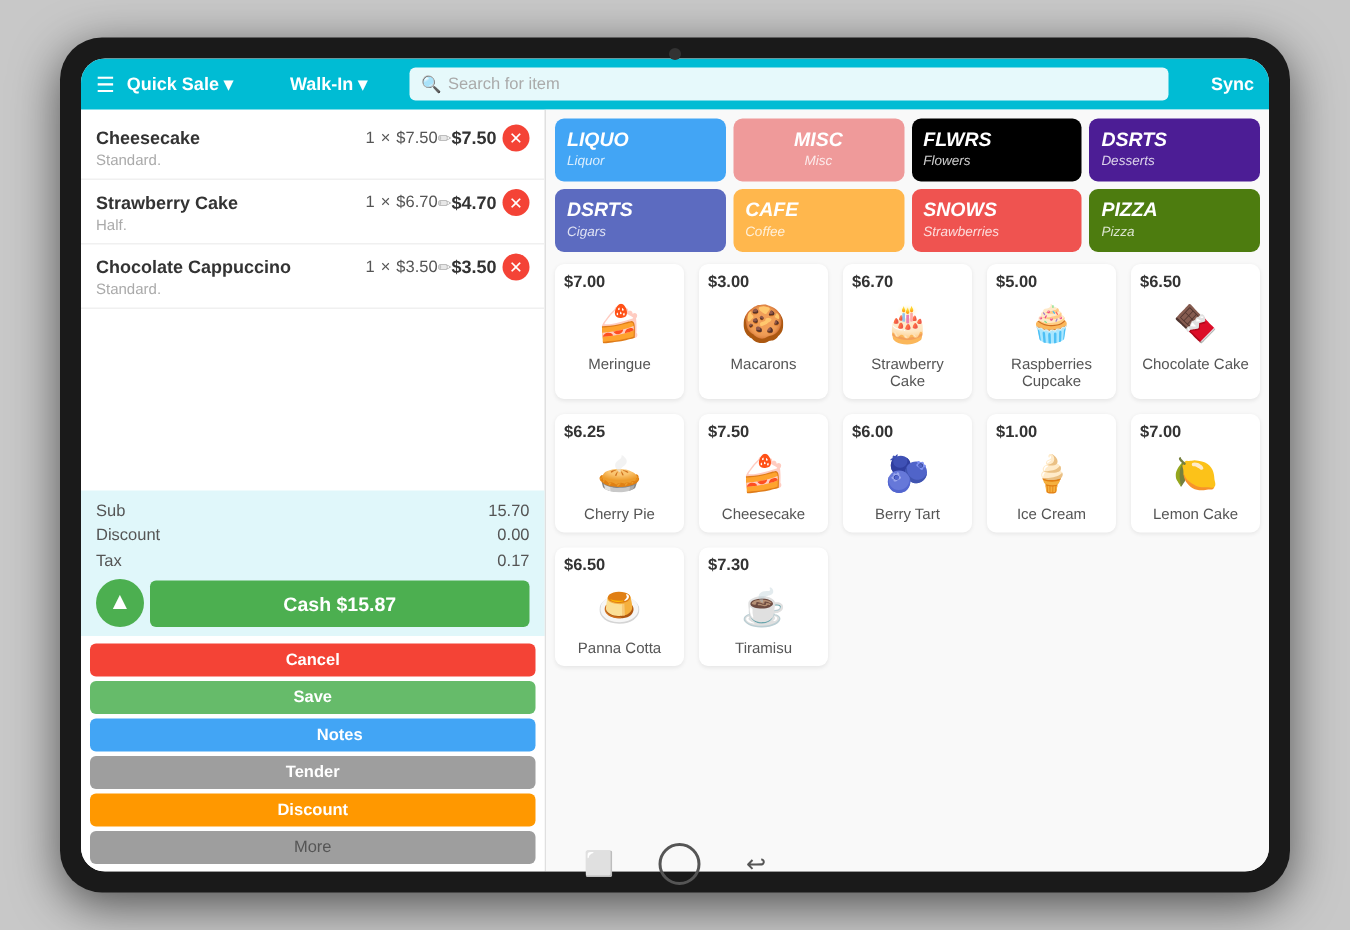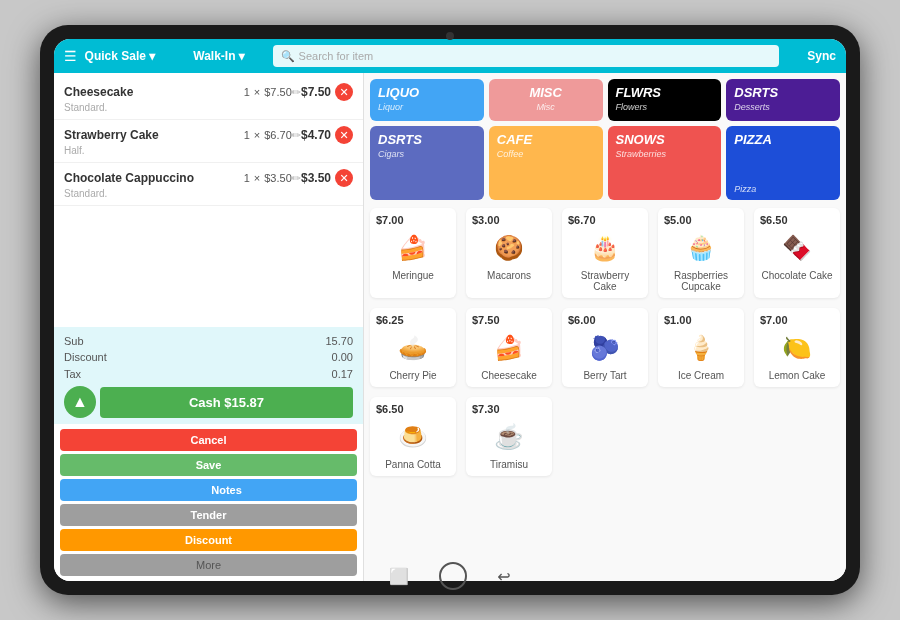--- a/index.html
+++ b/index.html
@@ -248,21 +248,21 @@
       color: rgba(255,255,255,0.8);
       margin-top: 2px;
     }
     .cat-liquo { background: #42a5f5; }
     .cat-misc { background: #ef9a9a; align-items: center; }
     .cat-flwrs { background: #000000; }
     .cat-dsrts { background: #4c1d95; }
     .cat-cigar { background: #5c6bc0; }
     .cat-cafe { background: #ffb74d; }
     .cat-snows { background: #ef5350; }
-    .cat-pizza { background: #1d4ed8; gap: 35px; }
+    .cat-pizza { background: #4d7c0f; }
 
     .product-grid {
       display: grid;
       grid-template-columns: repeat(5, 1fr);
       gap: 10px;
     }
     .product-card {
       background: white;
       border-radius: 6px;
       padding: 6px;

